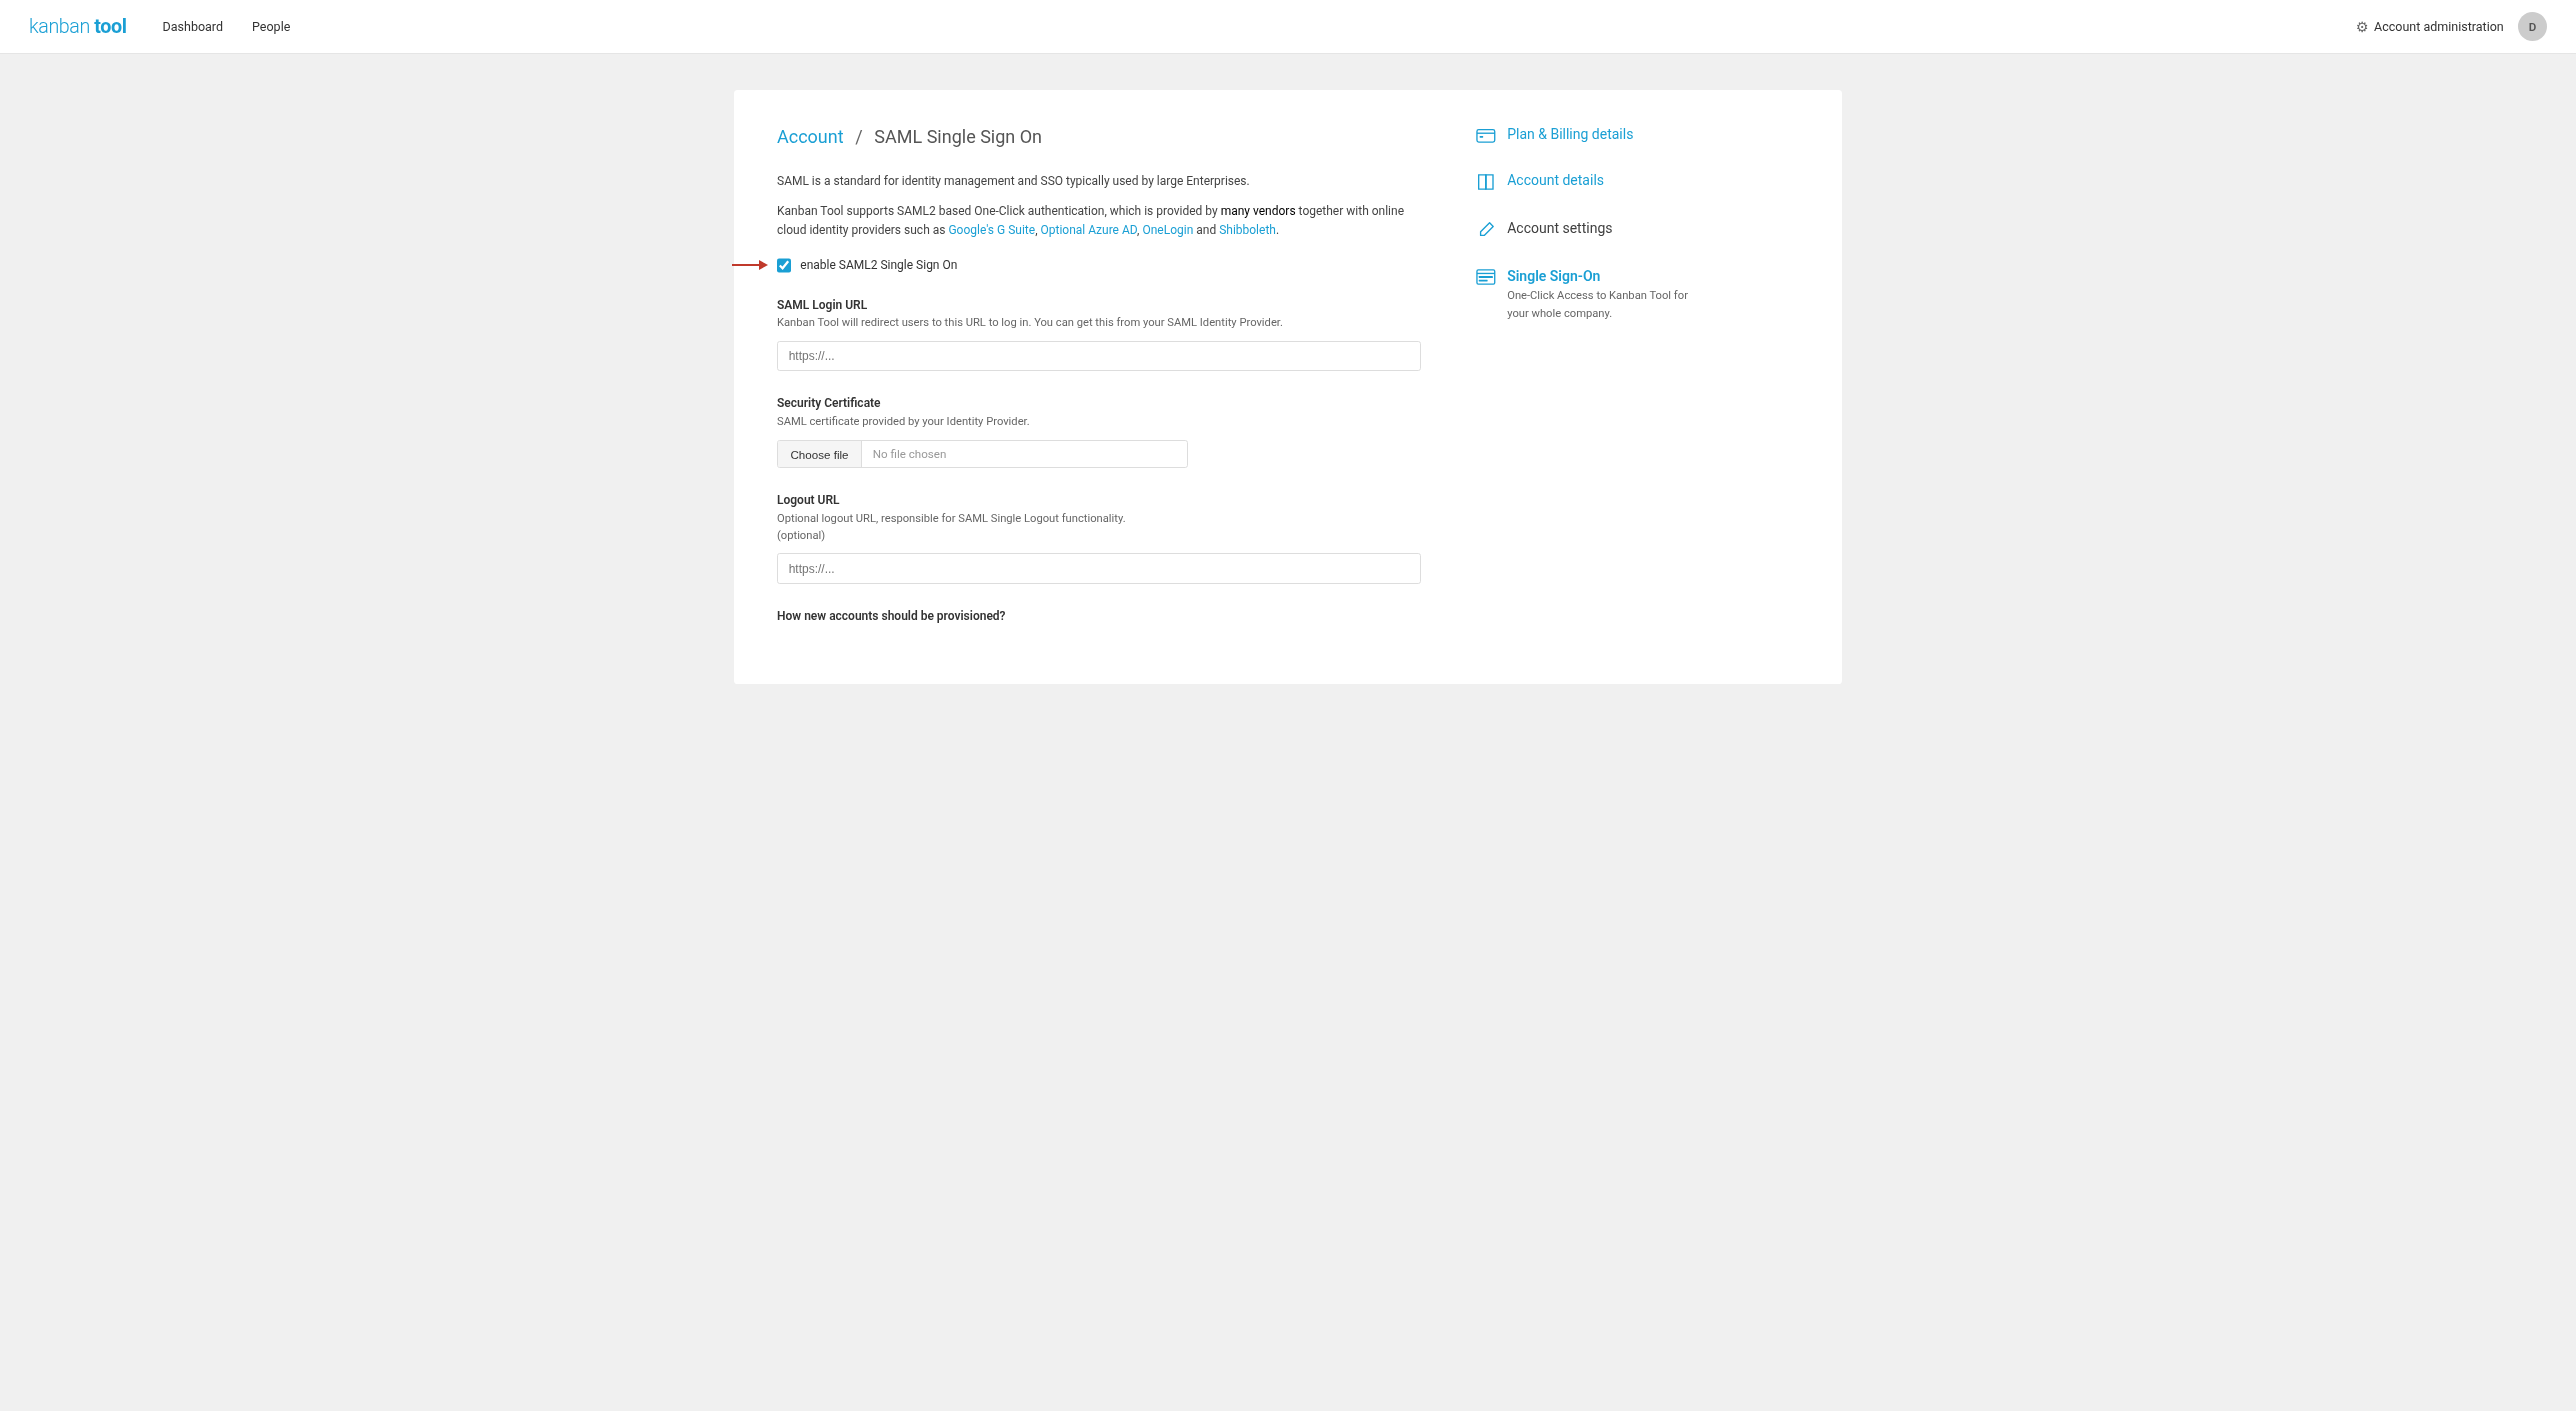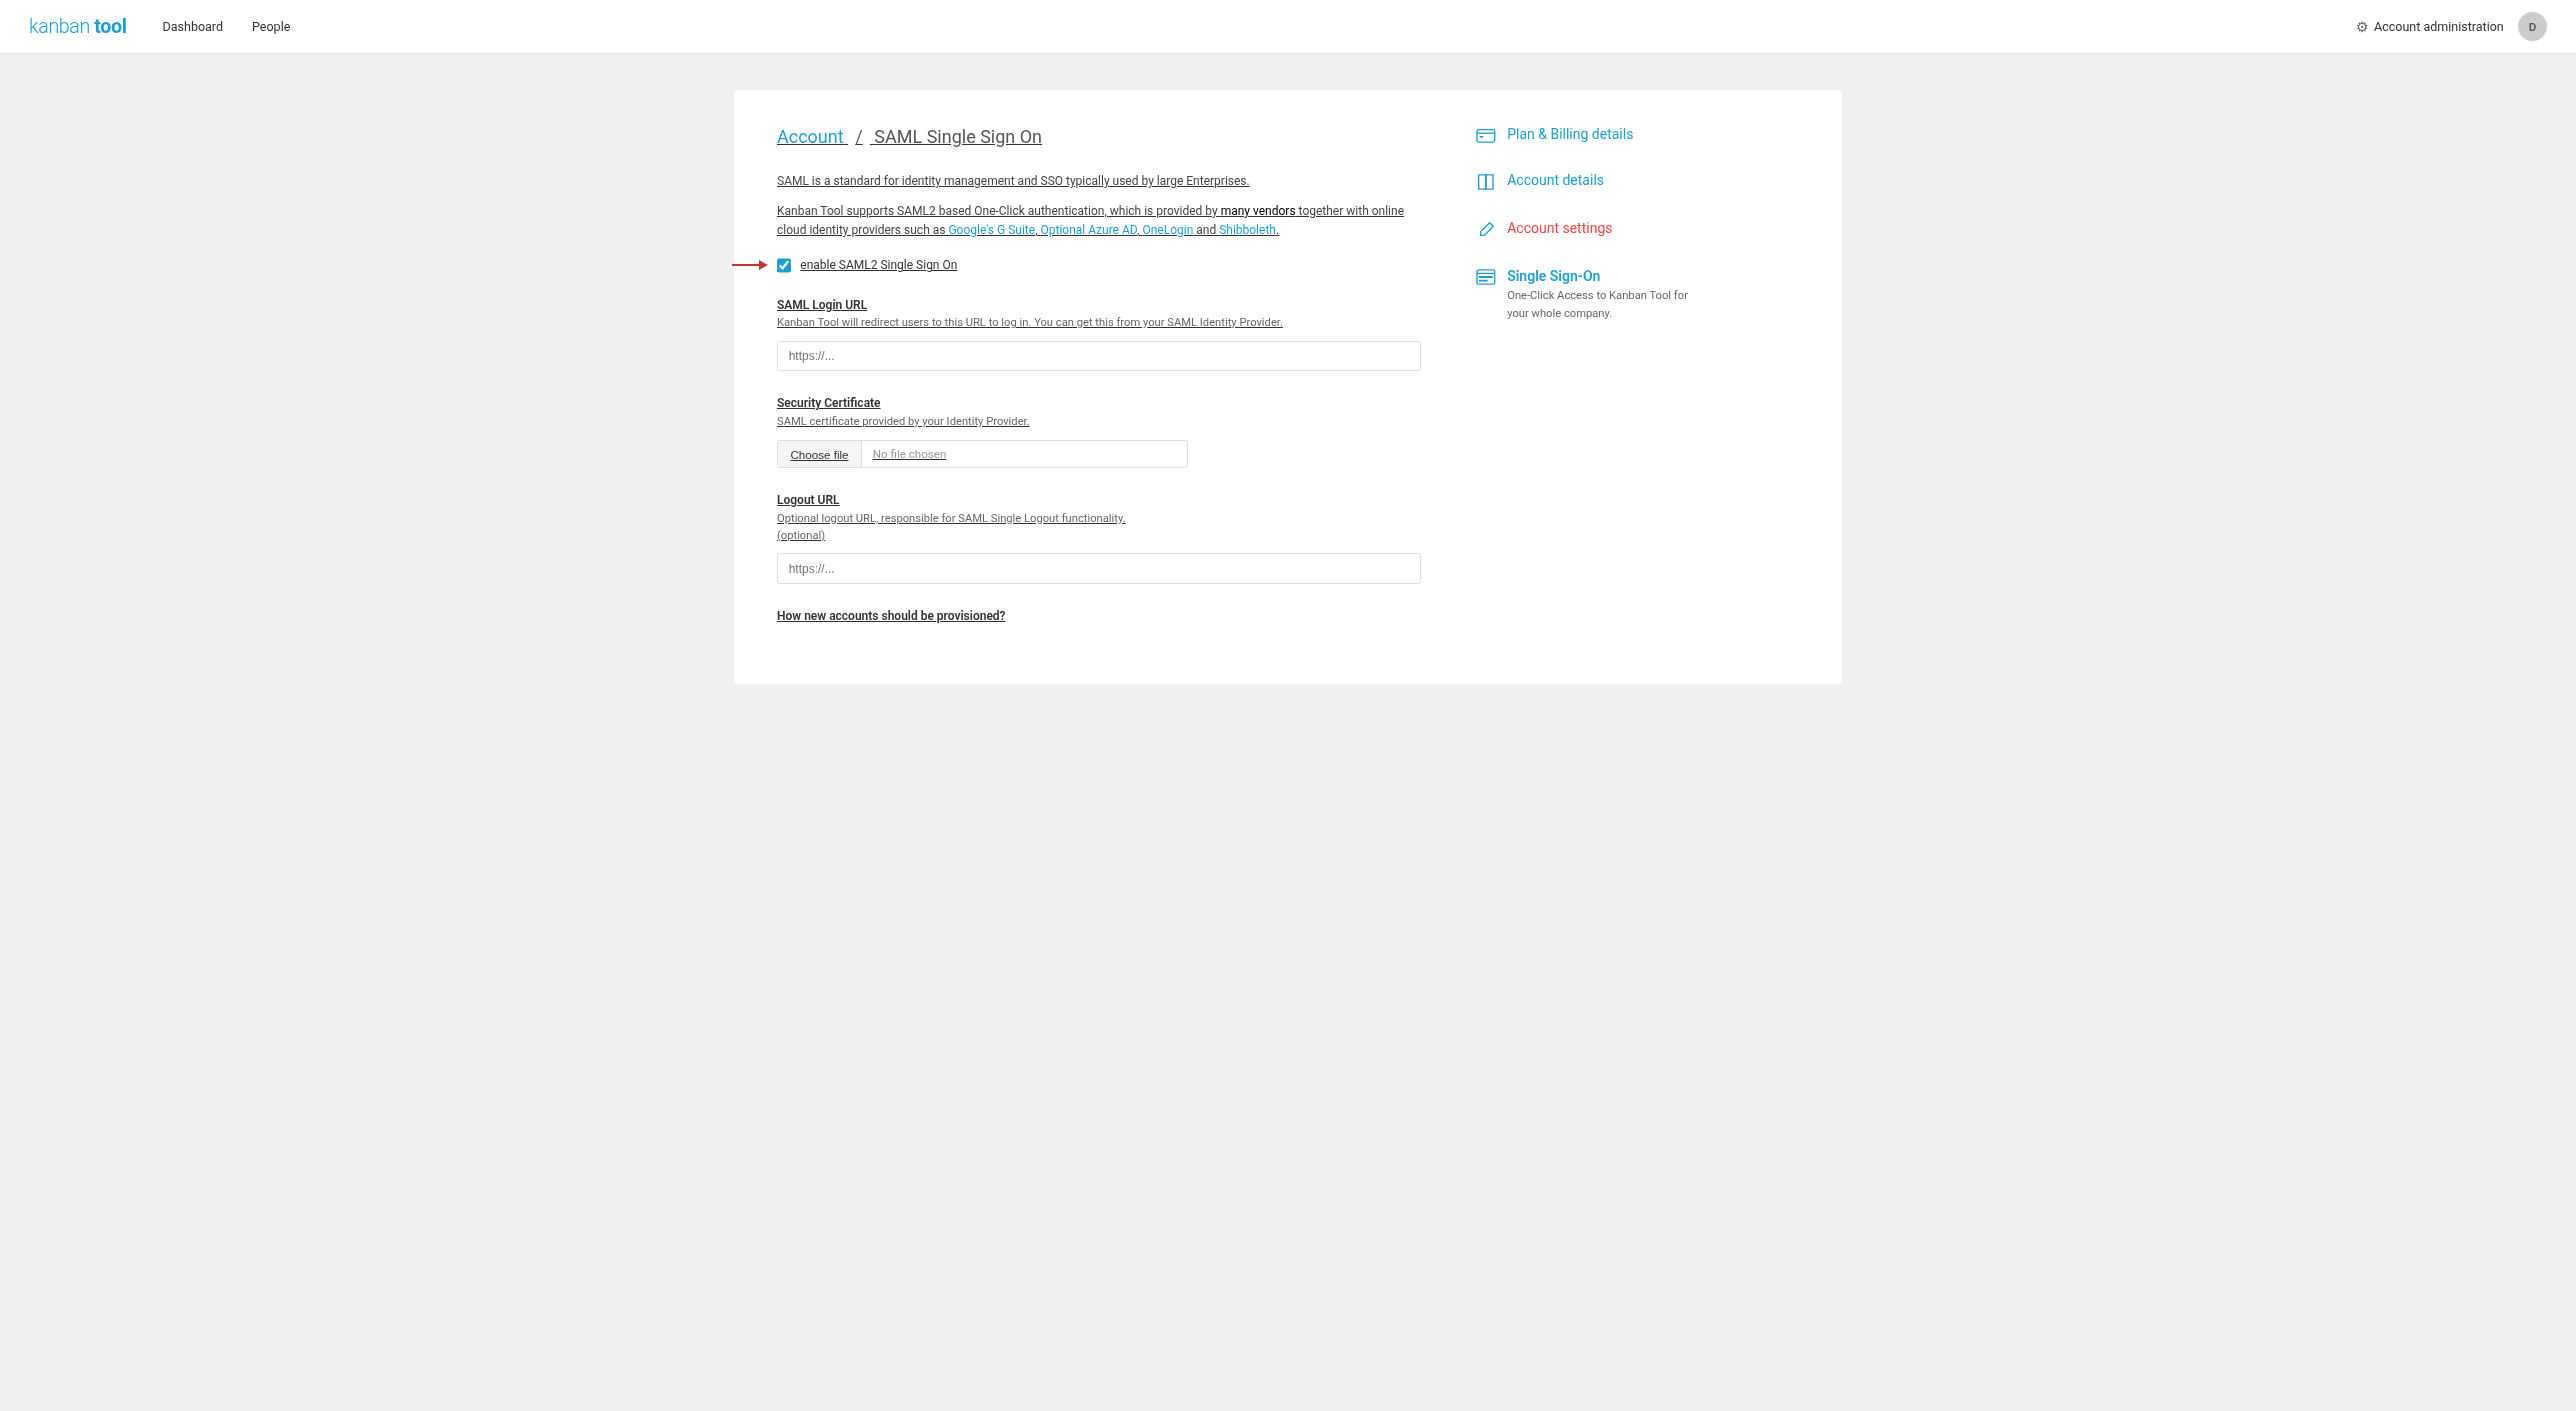--- a/index.html
+++ b/index.html
@@ -75,21 +75,20 @@
     .content-card {
       background: #fff;
       border-radius: 3.6px;
       padding: 36px 43px;
       display: flex;
       gap: 54px;
     }
     .main-content {
       flex: 1;
       max-width: 644px;
-      text-decoration: underline;
     }
     .sidebar {
       width: 233px;
       flex-shrink: 0;
     }
 
     
     .breadcrumb {
       margin-bottom: 25px;
       font-size: 18px;
@@ -357,21 +356,21 @@
         </div>
       </div>
 
       <div class="sidebar-item">
         <div class="sidebar-icon">
           <svg width="18" height="18" viewBox="0 0 20 20" fill="none">
             <path d="M14 2l4 4-10 10H4v-4L14 2z" stroke="#1a9fd4" stroke-width="1.5" stroke-linejoin="round"></path>
           </svg>
         </div>
         <div class="sidebar-text-block">
-          <a class="sidebar-link" style="color: #ef4444; text-decoration: none;">Account settings</a>
+          <a class="sidebar-link" style="color: #404040; text-decoration: none;">Account settings</a>
         </div>
       </div>
 
       <div class="sidebar-item">
         <div class="sidebar-icon">
           <svg width="19.7" height="16" viewBox="0 0 22 18" fill="none">
             <rect x="1" y="1" width="20" height="16" rx="1.5" stroke="#1a9fd4" stroke-width="1.5"></rect>
             <line x1="1" y1="5" x2="21" y2="5" stroke="#1a9fd4" stroke-width="1.5"></line>
             <rect x="3" y="8" width="16" height="2" rx="0.5" fill="#1a9fd4"></rect>
             <rect x="3" y="12" width="10" height="2" rx="0.5" fill="#1a9fd4"></rect>

